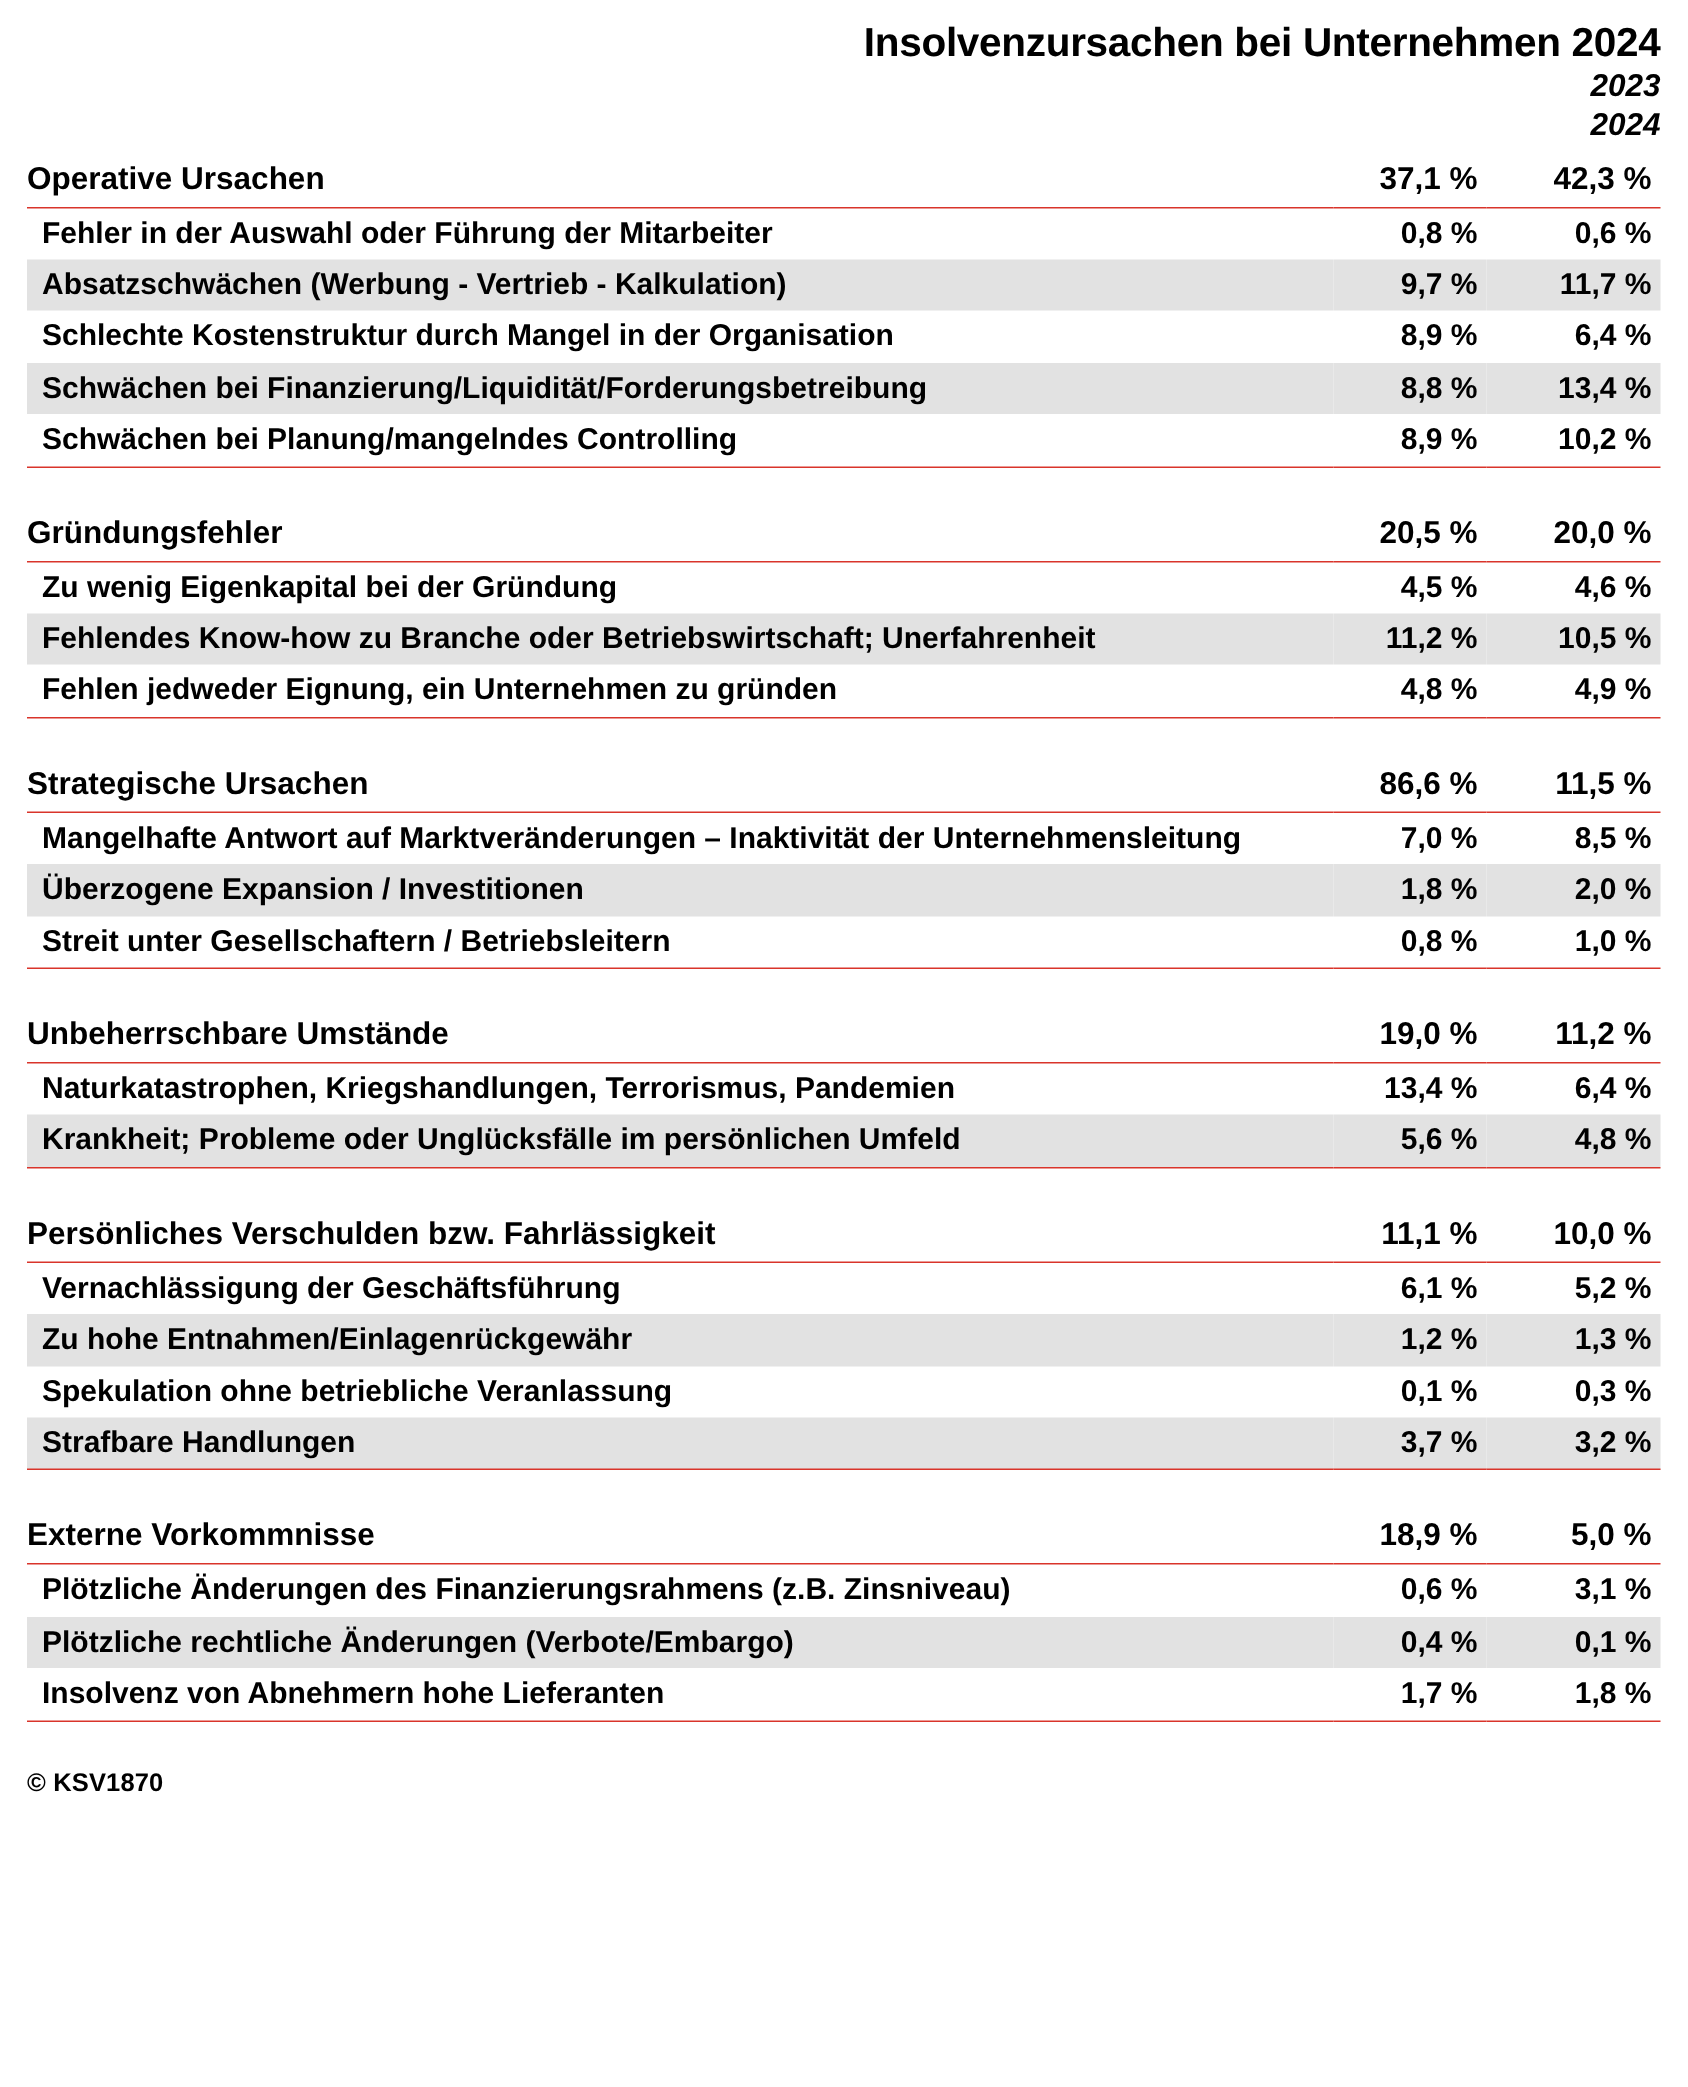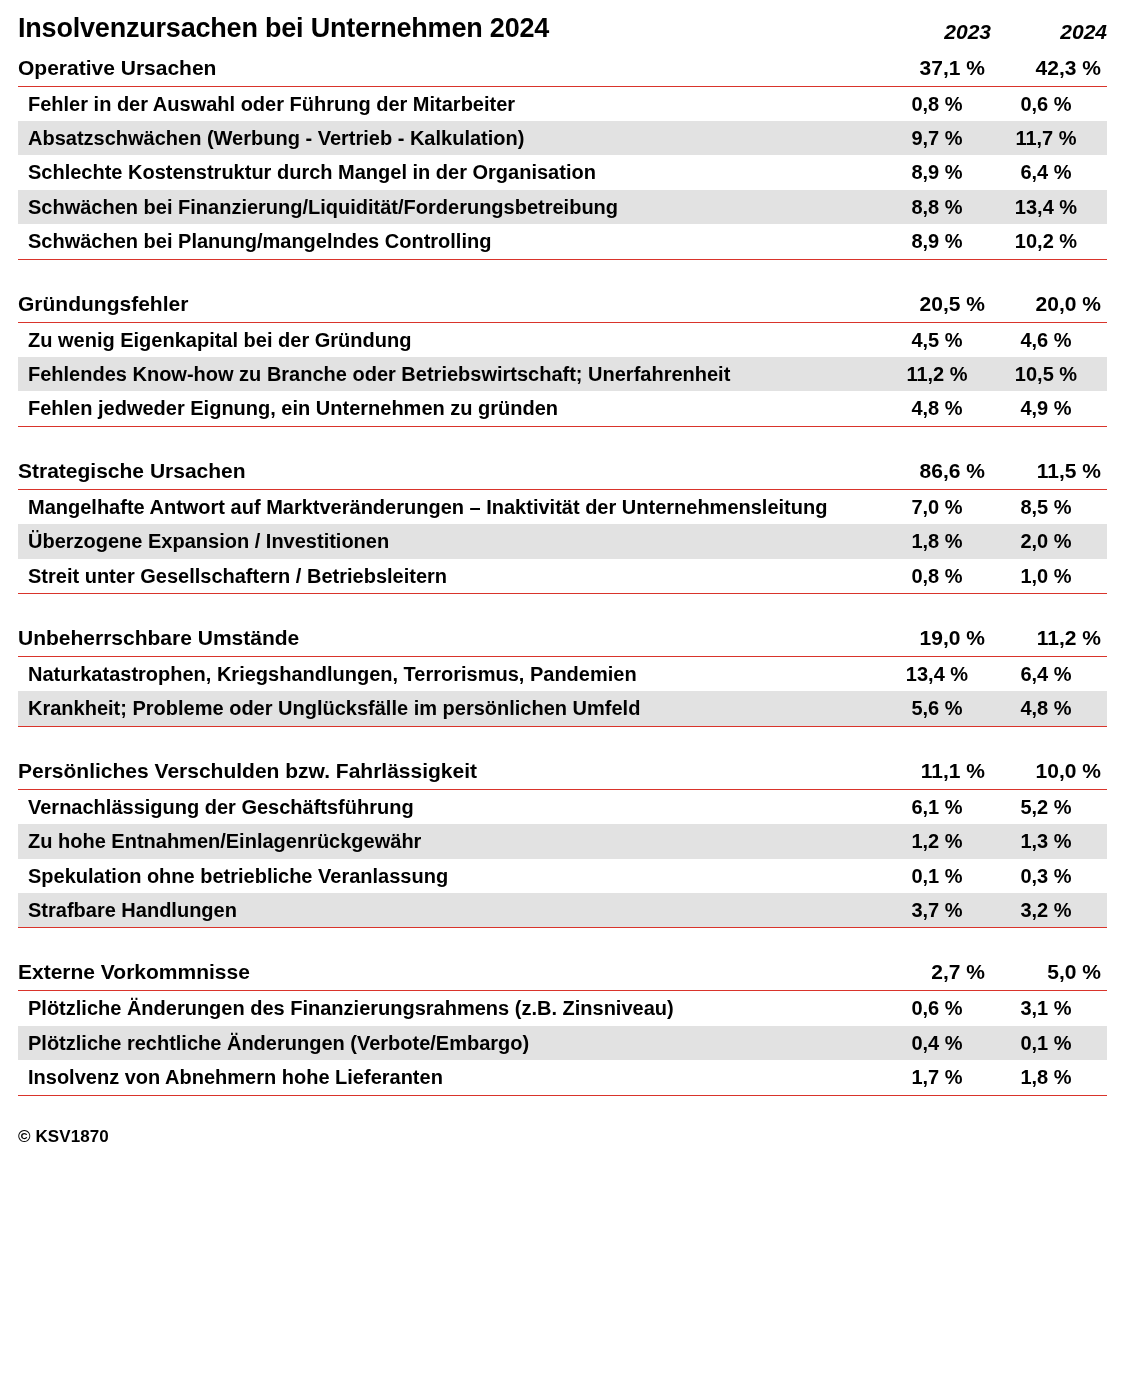--- a/index.html
+++ b/index.html
@@ -19,20 +19,21 @@
     box-sizing: border-box;
     padding: 14px 18px 10px 18px;
     position: relative;
   }
 
   
   .head-row {
     display: flex;
     align-items: flex-end;
     width: 100%;
+    flex-direction: column;
   }
   .doc-title {
     font-size: 27px;
     font-weight: bold;
     letter-spacing: -0.2px;
     flex: 1 1 auto;
     line-height: 1.1;
     padding-bottom: 2px;
   }
   .year-head {
@@ -75,21 +76,21 @@
     font-weight: bold;
     padding: 5px 0 5px 0;
     vertical-align: middle;
     line-height: 1.22;
   }
   tr.item > td.lbl {
     padding-left: 10px;
     padding-right: 8px;
   }
   tr.item > td.val {
-    text-align: center;
+    text-align: right;
     padding-right: 6px;
     white-space: nowrap;
   }
   tr.item.shaded > td {
     background: #e2e2e2;
   }
 
   
   tr.rule-top > td {
     border-top: 1.6px solid #d9342b;
@@ -251,21 +252,21 @@
         <tr class="item shaded rule-bottom">
           <td class="lbl">Strafbare Handlungen</td>
           <td class="val">3,7 %</td>
           <td class="val">3,2 %</td>
         </tr>
         <tr class="spacer">
           <td colspan="3"></td>
         </tr>
         <tr class="group">
           <td class="lbl">Externe Vorkommnisse</td>
-          <td class="val">2,7 %</td>
+          <td class="val">18,9 %</td>
           <td class="val">5,0 %</td>
         </tr>
         <tr class="item rule-top">
           <td class="lbl">Plötzliche Änderungen des Finanzierungsrahmens (z.B. Zinsniveau)</td>
           <td class="val">0,6 %</td>
           <td class="val">3,1 %</td>
         </tr>
         <tr class="item shaded">
           <td class="lbl">Plötzliche rechtliche Änderungen (Verbote/Embargo)</td>
           <td class="val">0,4 %</td>

